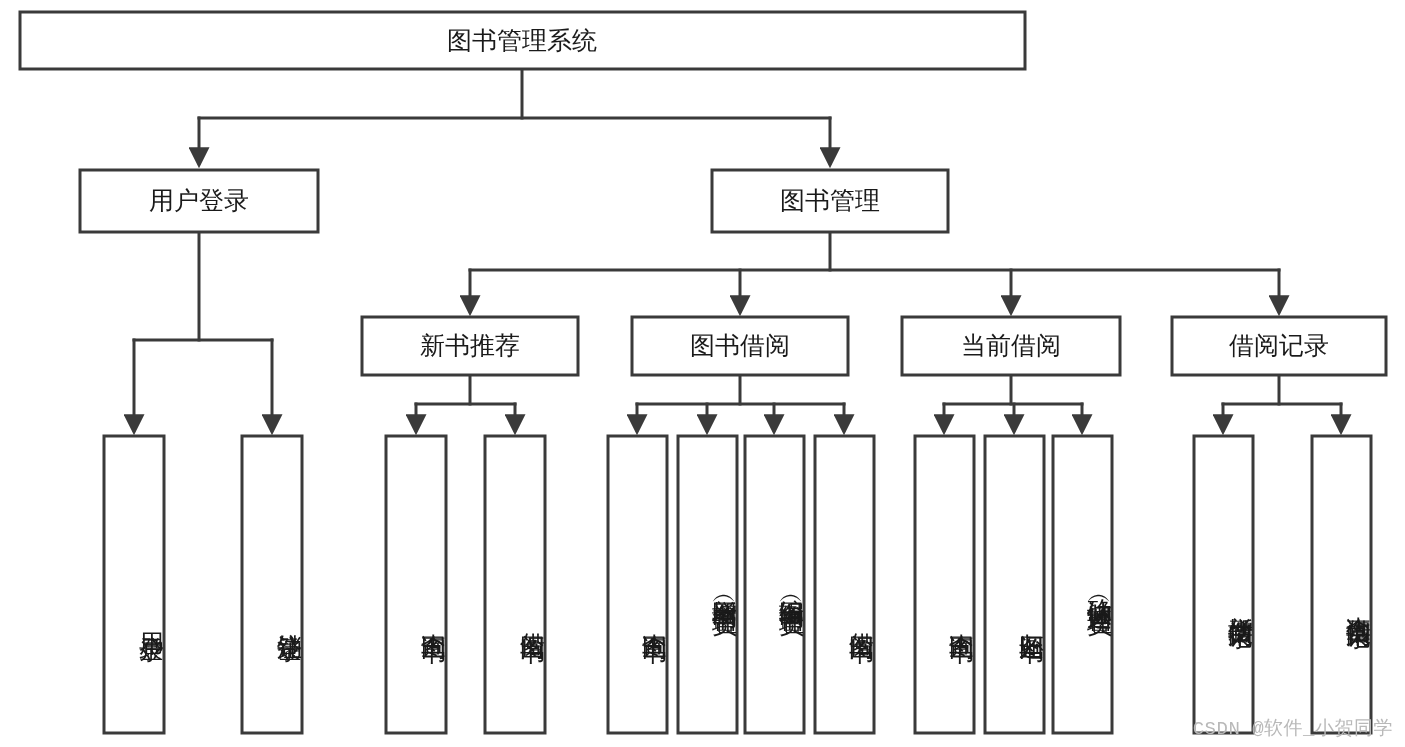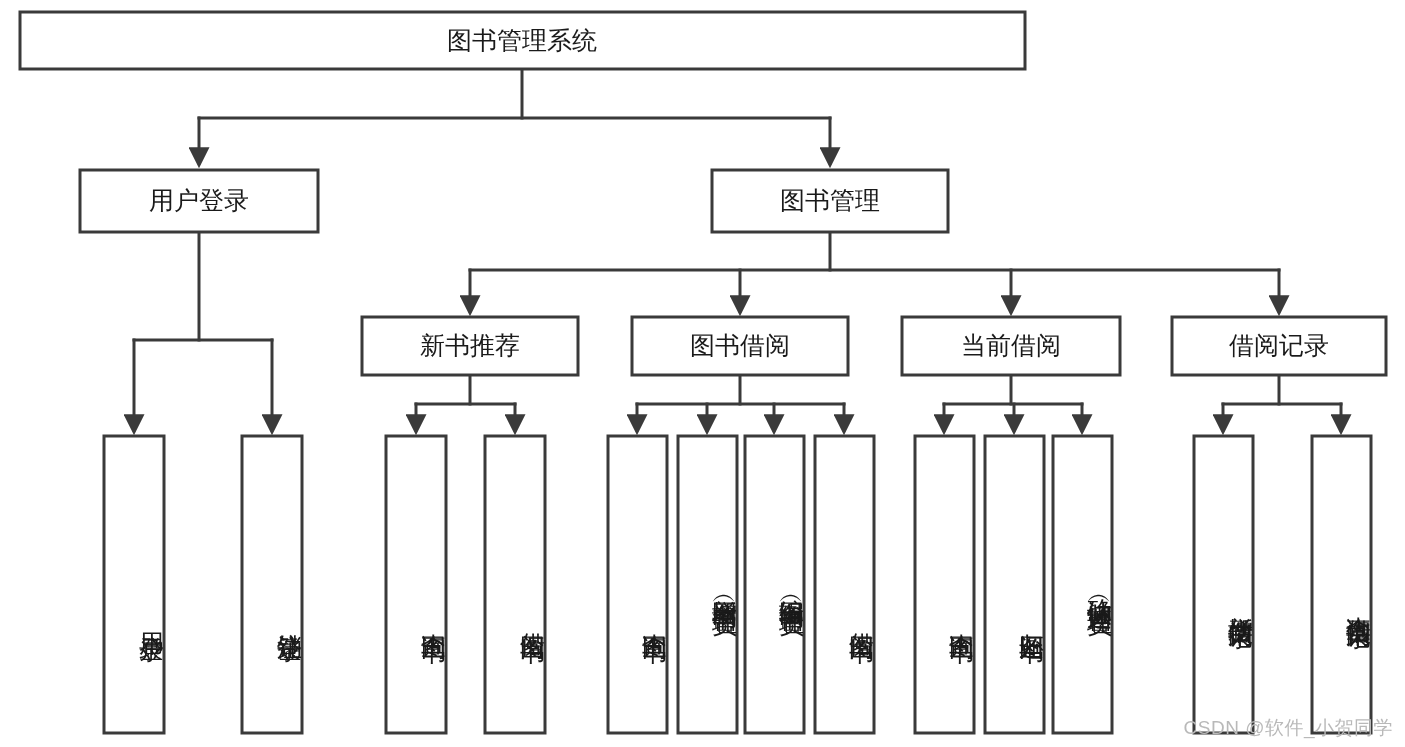--- a/index.html
+++ b/index.html
@@ -56,21 +56,21 @@
     line-height: 1;
     display: flex;
     align-items: flex-start;
     justify-content: center;
     pointer-events: none;
   }
   .watermark {
     position: absolute;
     right: 12px;
     bottom: 6px;
-    font-family: Liberation Sans, sans-serif;
+    font-family: Liberation Mono, monospace;
     font-size: 19px;
     color: #b9b9b9;
     white-space: nowrap;
     letter-spacing: 0.5px;
   }
 </style>
 </head>
 <body>
 
 <div id="diagram-root">

